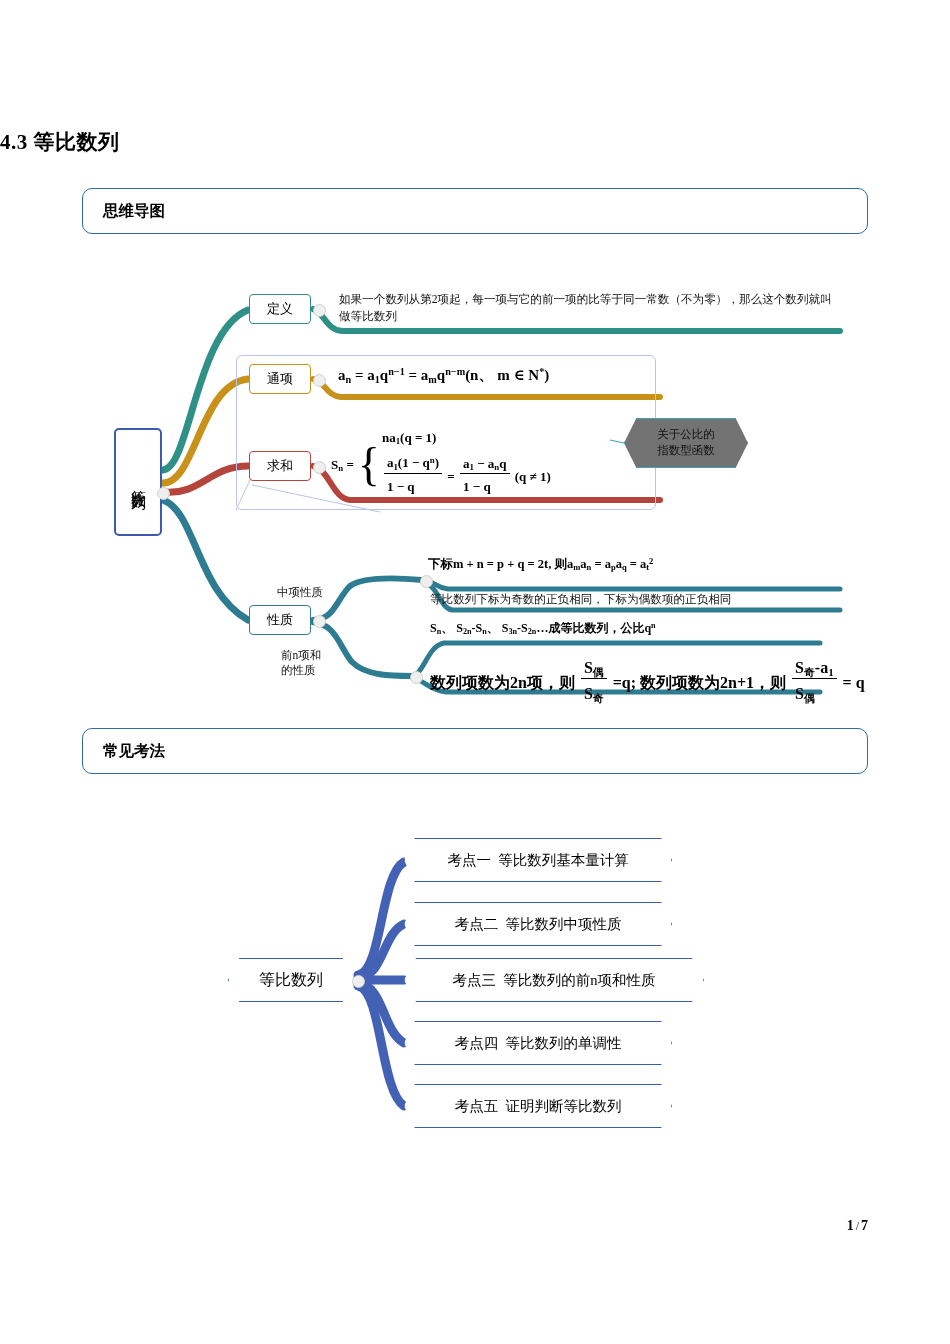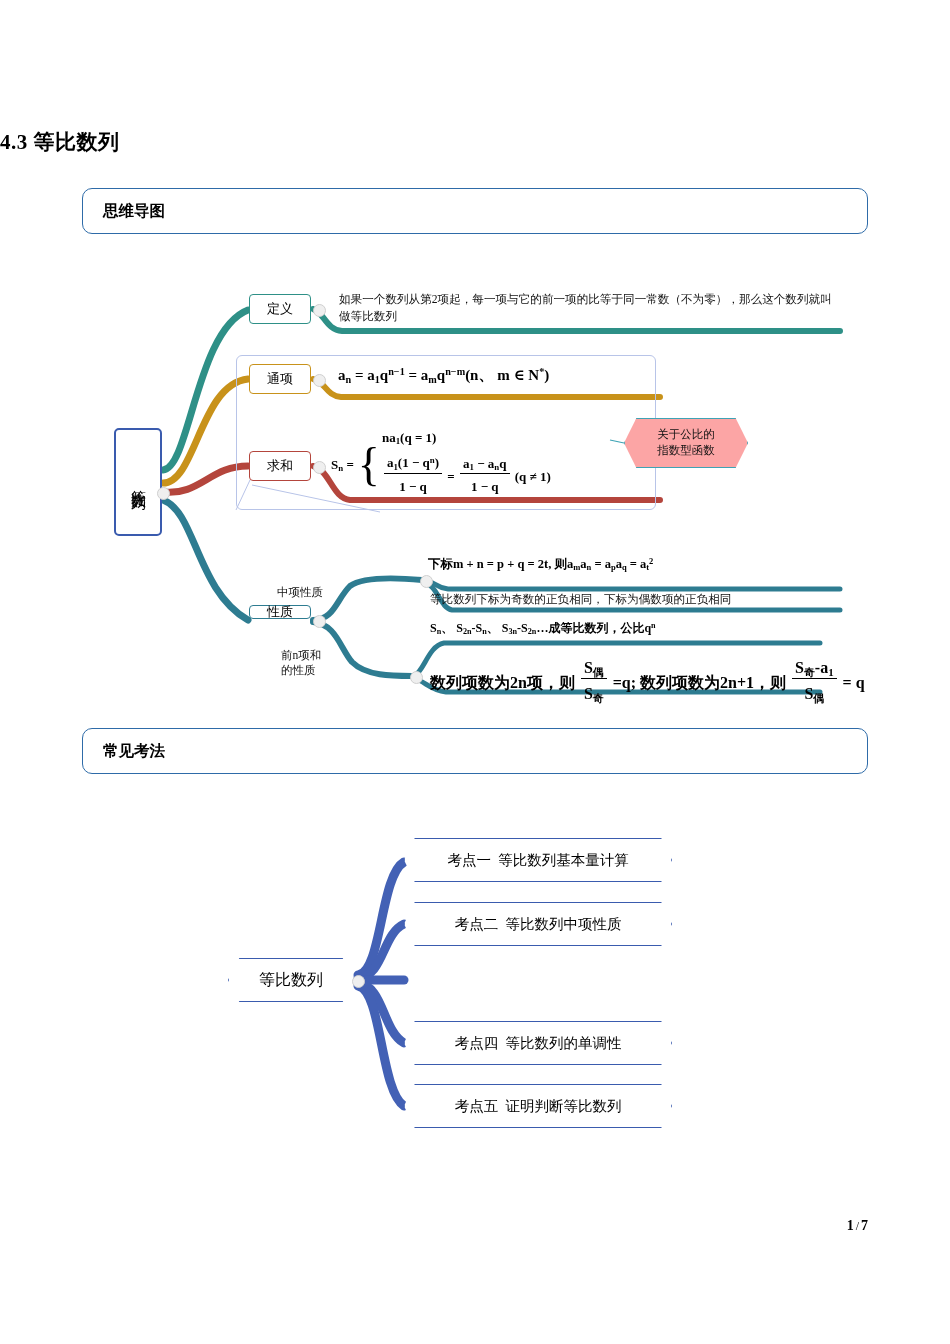--- a/index.html
+++ b/index.html
@@ -89,21 +89,21 @@
     writing-mode: vertical-rl;
     text-orientation: upright;
     font-size: 15px;
     letter-spacing: 2px;
     line-height: 1;
   }
 
   .node-def  { left: 249px; top: 294px; width: 62px; height: 30px; border: 1.5px solid #2E9087; }
   .node-gen  { left: 249px; top: 364px; width: 62px; height: 30px; border: 1.5px solid #C8921A; }
   .node-sum  { left: 249px; top: 451px; width: 62px; height: 30px; border: 1.5px solid #B4453C; }
-  .node-prop { left: 249px; top: 605px; width: 62px; height: 14px; border: 1.5px solid #2E7C91; }
+  .node-prop { left: 249px; top: 605px; width: 62px; height: 30px; border: 1.5px solid #2E7C91; }
 
   
   .group-frame {
     position: absolute;
     left: 236px;
     top: 355px;
     width: 420px;
     height: 155px;
     border: 1px solid #b8c4e8;
     border-radius: 6px;
@@ -145,21 +145,20 @@
   #formula-sumseq  { left: 430px; top: 620px; font-size: 12px; }
   #formula-oddeven2{ left: 430px; top: 659px; font-size: 16px; }
 
   sub { font-size: 0.68em; vertical-align: -0.28em; }
   sup { font-size: 0.68em; vertical-align: 0.5em; }
 
   
   .frac {
     display: inline-block;
     vertical-align: middle;
-    text-align: center;
     line-height: 1.12;
     margin: 0 2px;
   }
   .frac .num { display: block; padding: 0 3px; }
   .frac .den { display: block; padding: 6px 3px; border-top: 1.2px solid #000; }
 
   
   .piece {
     display: inline-flex;
     align-items: center;
@@ -184,21 +183,21 @@
     height: 50px;
     box-sizing: border-box;
     display: flex;
     align-items: center;
     justify-content: center;
     text-align: center;
     font-size: 11.5px;
     line-height: 1.35;
     color: #111;
     border: 1.4px solid #3EA3B5;
-    background: #fca5a5;
+    background: #737373;
     clip-path: polygon(10% 0%, 90% 0%, 100% 50%, 90% 100%, 10% 100%, 0% 50%);
   }
 
   
   .root-node-2 {
     position: absolute;
     left: 228px;
     top: 958px;
     width: 126px;
     height: 44px;
@@ -418,20 +417,23 @@
     <span>等比数列</span>
   </div>
   <div class="knob" style="left:352px; top:975px;"></div>
 
   <div class="exam-node" id="exam-2">
     <span><span>考点二</span>&nbsp;&nbsp;<span>等比数列中项性质</span></span>
   </div>
   <div class="exam-node" id="exam-1">
     <span><span>考点一</span>&nbsp;&nbsp;<span>等比数列基本量计算</span></span>
   </div>
+  <div class="exam-node" id="exam-3">
+    <span><span>考点三</span>&nbsp;&nbsp;<span>等比数列的前n项和性质</span></span>
+  </div>
   <div class="exam-node" id="exam-4">
     <span><span>考点四</span>&nbsp;&nbsp;<span>等比数列的单调性</span></span>
   </div>
   <div class="exam-node" id="exam-5">
     <span><span>考点五</span>&nbsp;&nbsp;<span>证明判断等比数列</span></span>
   </div>
 
   <div class="footer">
     <span>1</span><span class="sep">/</span><span>7</span>
   </div>

